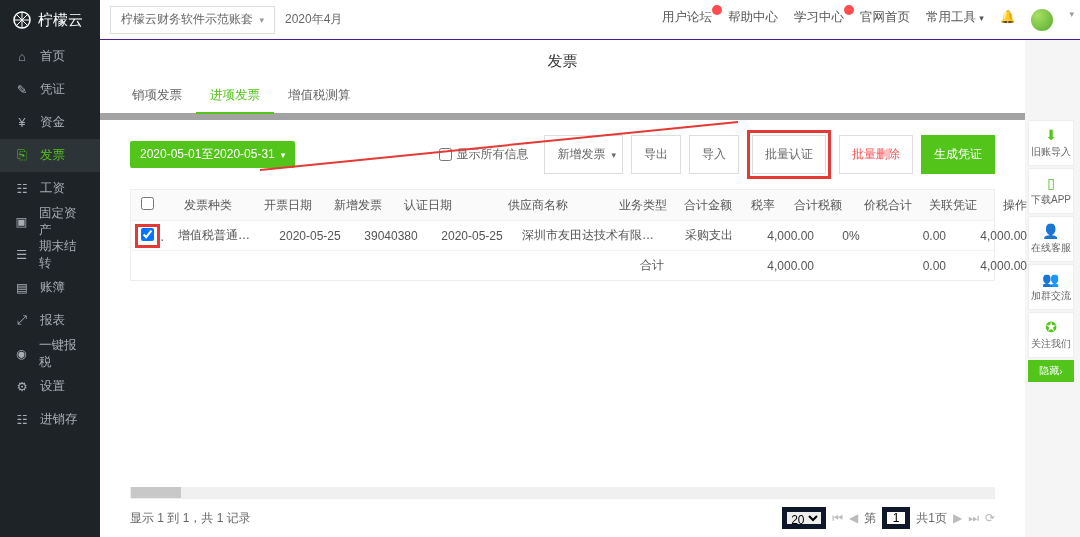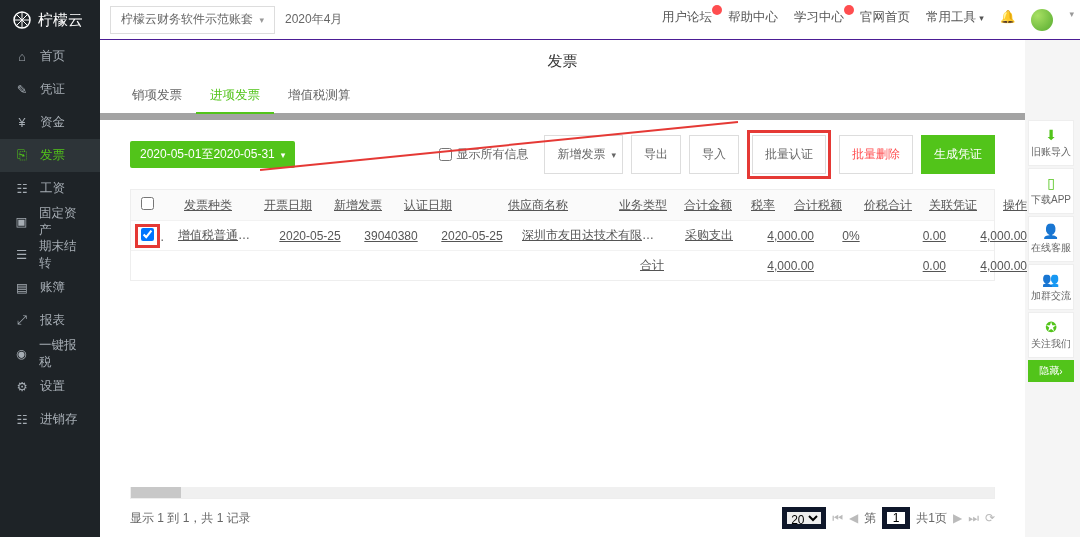--- a/index.html
+++ b/index.html
@@ -36,21 +36,21 @@
 .btn.split { padding-right: 6px; }
 .btn.split::after { content: "▾"; margin-left: 6px; font-size: 9px; }
 .btn.danger-text { color: #ff4d4f; }
 .btn.primary { background: #52c41a; color: #fff; border-color: #52c41a; }
 .highlight-box { border: 3px solid #e53935; padding: 2px; }
 .highlight-box.check { margin-left: 30px; }
 
 .table { margin: 0 30px; border: 1px solid #eee; font-size: 12px; color: #555; }
 .thead, .trow { display: grid; grid-template-columns: 32px 90px 70px 70px 70px 150px 60px 70px 40px 70px 70px 60px 64px; align-items: center; }
 .thead { background: #fafafa; height: 30px; }
-.thead > div, .trow > div { padding: 0 4px; white-space: nowrap; overflow: hidden; text-overflow: ellipsis; text-align: center; text-decoration: underline; }
+.thead > div, .trow > div { padding: 0 4px; white-space: nowrap; overflow: hidden; text-overflow: ellipsis; text-align: center; }
 .trow { height: 30px; border-top: 1px solid #f2f2f2; gap: 11px; }
 .trow .right { text-align: right; padding-right: 6px; }
 .link-edit { color: #22a7f0; cursor: pointer; }
 .link-del { color: #ff4d4f; cursor: pointer; margin-left: 4px; }
 .sumrow { background: #fff; font-weight: 500; }
 .table-scroll { margin: 0 30px; height: 12px; background: #f0f0f0; border: 1px solid #eee; border-top: none; position: relative; }
 .table-scroll .thumb { position: absolute; left: 0; top: 0; height: 100%; width: 50px; background: #c8c8c8; }
 
 .footer { display: flex; align-items: center; padding: 8px 30px; font-size: 12px; color: #666; }
 .footer .right { margin-left: auto; display: flex; align-items: center; gap: 6px; }

